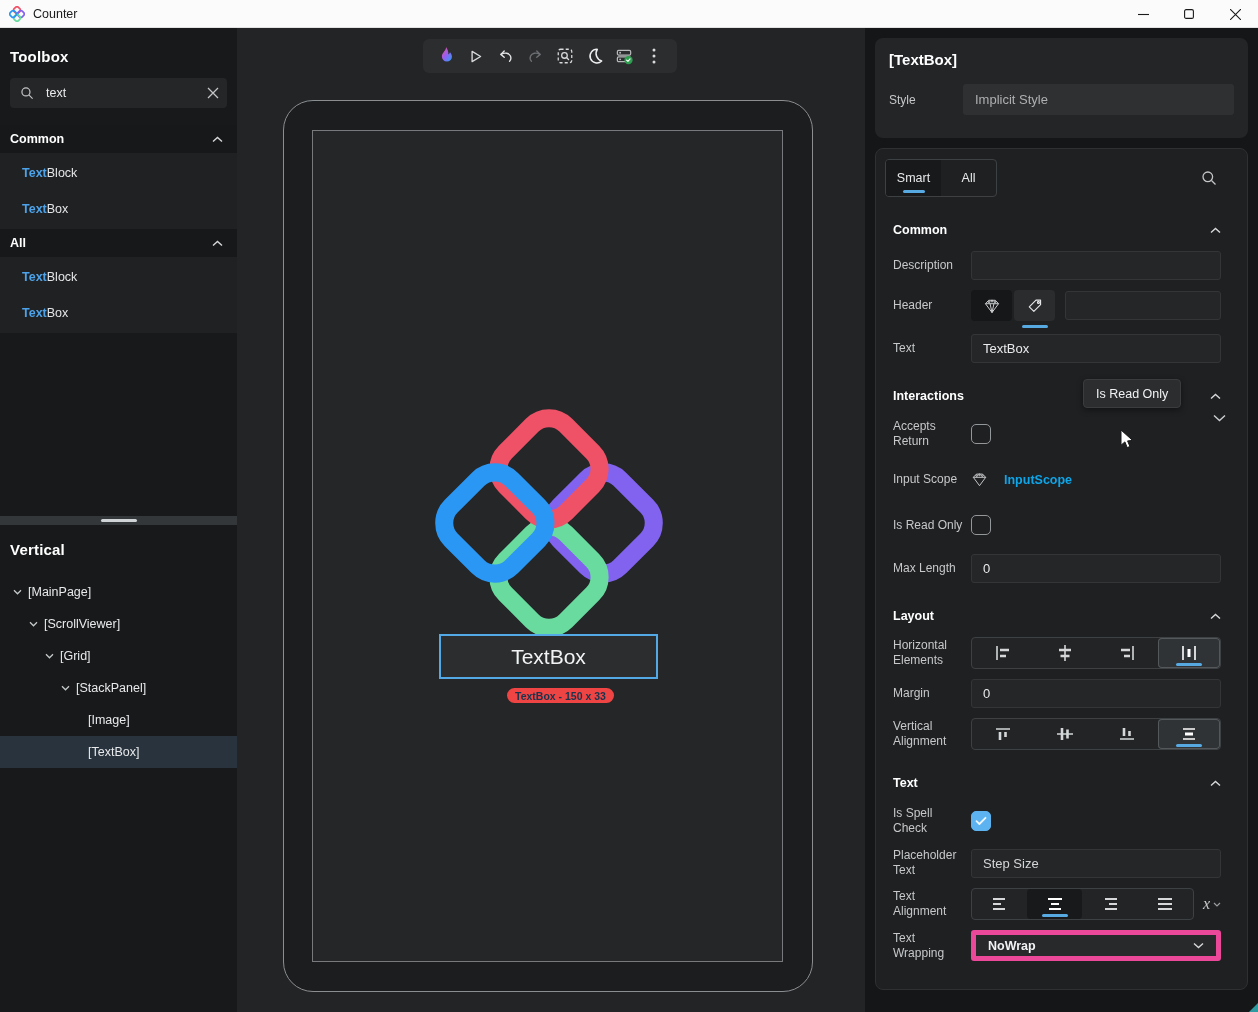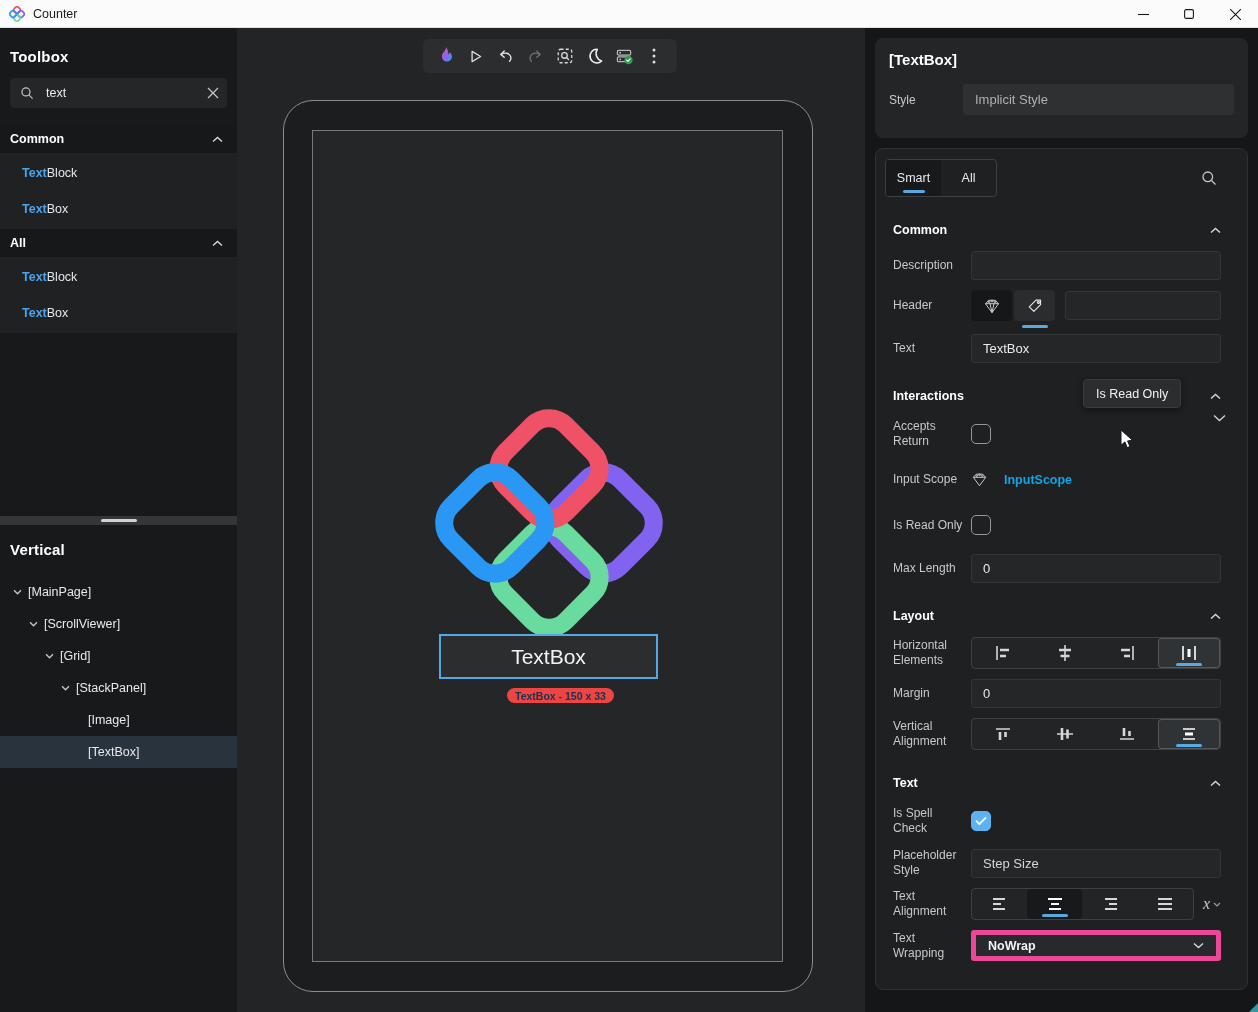--- a/index.html
+++ b/index.html
@@ -540,21 +540,21 @@
       </div>
       <div class="prow" style="min-height:34px">
         <span class="lbl">Is Spell Check</span>
         <div class="checkbox checked">
           <svg width="12" height="10" viewBox="0 0 12 10" fill="none" stroke="#eef6fd" stroke-width="1.8" stroke-linecap="round" stroke-linejoin="round">
               <path d="M1.5 5.2 4.4 8 10.5 1.8"></path>
             </svg>
         </div>
       </div>
       <div class="prow">
-        <span class="lbl">Placeholder Style</span>
+        <span class="lbl">Placeholder Text</span>
         <input class="pinput" style="color: rgb(212, 214, 216);" value="Step Size">
       </div>
       <div class="prow">
         <span class="lbl">Text Alignment</span>
         <div class="seg-group">
           <div class="seg">
             <svg width="20" height="16" viewBox="0 0 20 16" stroke="#d5d7d9" stroke-width="1.8" fill="none">
                 <line x1="3" y1="3" x2="15" y2="3"></line>
                 <line x1="3" y1="8" x2="11" y2="8"></line>
                 <line x1="3" y1="13" x2="15" y2="13"></line>

